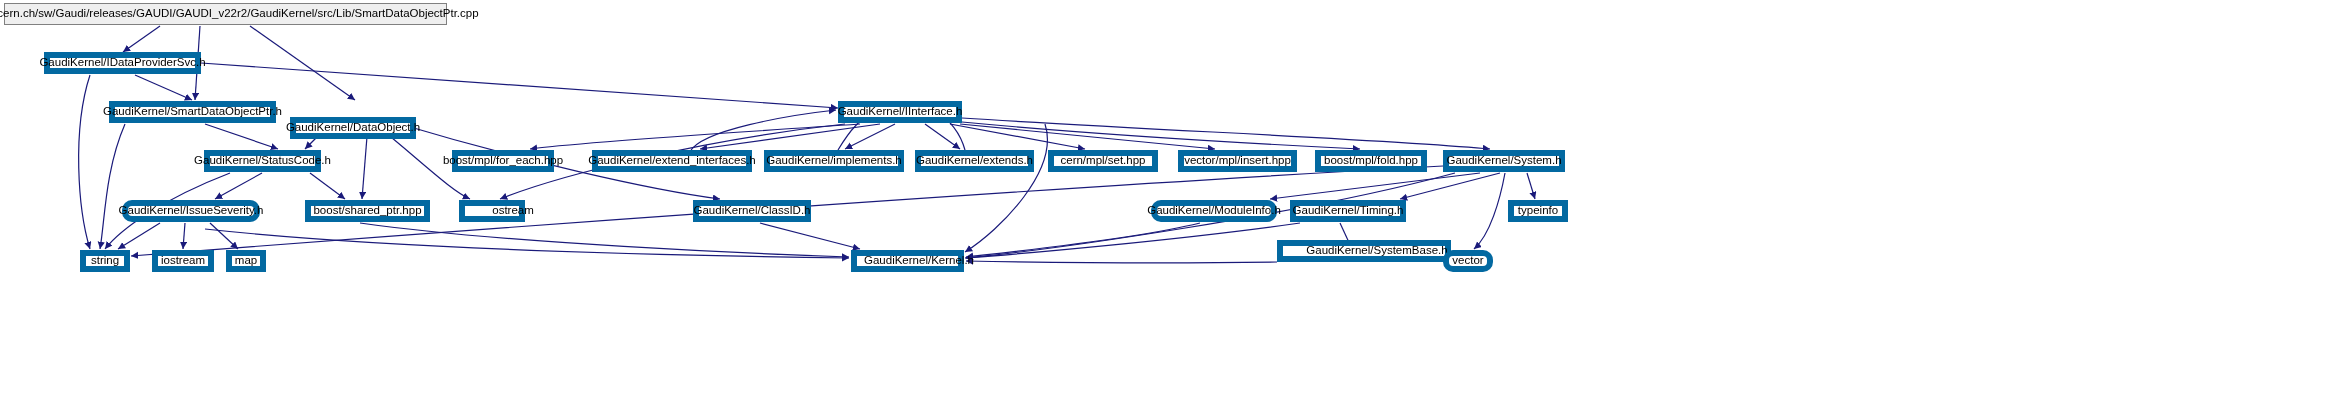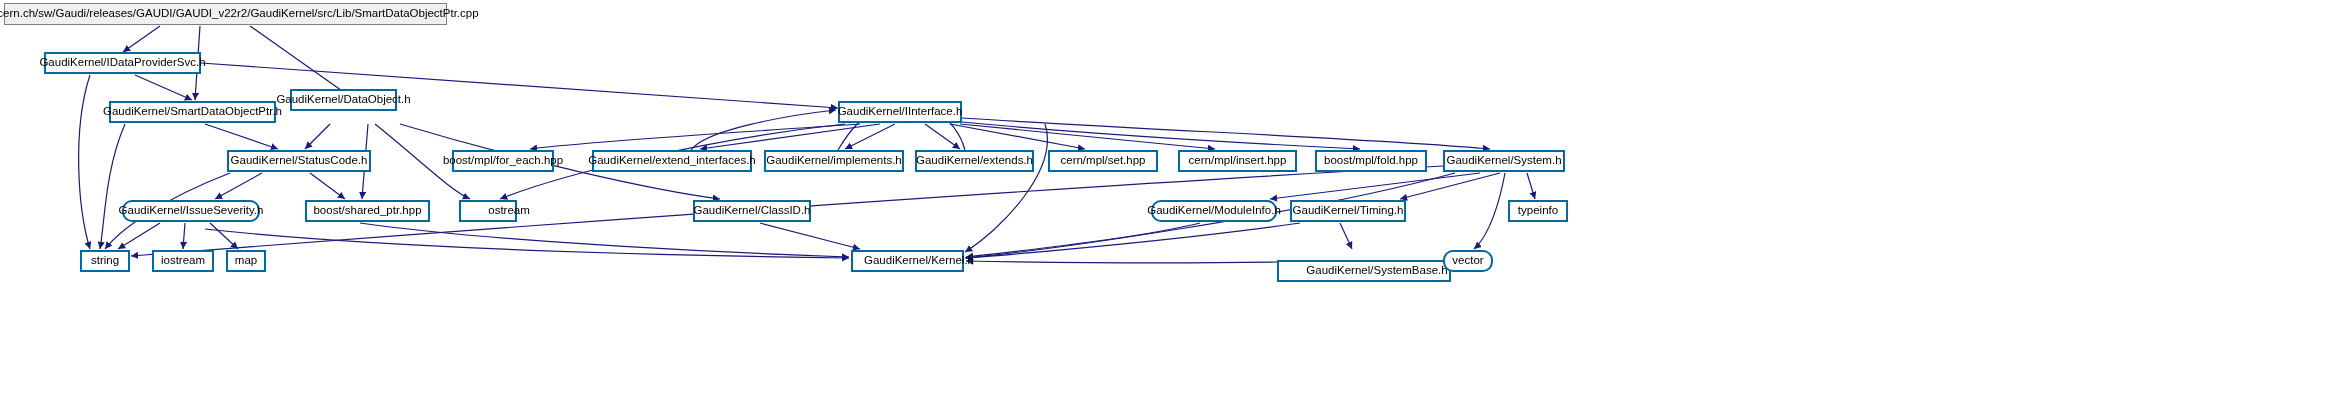--- a/index.html
+++ b/index.html
@@ -19,21 +19,21 @@
     position: absolute;
     left: 0;
     top: 0;
     width: 2351px;
     height: 411px;
     pointer-events: none;
   }
   .node {
     position: absolute;
     box-sizing: border-box;
-    border: 2px solid #0369a1;
+    border: 6px solid #0369a1;
     background: #ffffff;
     color: #000000;
     font-size: 11.5px;
     line-height: 1;
     display: flex;
     align-items: center;
     justify-content: center;
     white-space: nowrap;
     height: 22px;
     padding: 0 6px;
@@ -111,37 +111,37 @@
 
       <path d="M760,223 L860,249"></path>
 
       <path d="M360,223 C500,243 760,254 849,257"></path>
     </g>
   </svg>
 
   <div class="node root" style="left:4px; top:3px; width:443px;">/afs/.cern.ch/sw/Gaudi/releases/GAUDI/GAUDI_v22r2/GaudiKernel/src/Lib/SmartDataObjectPtr.cpp</div>
   <div class="node" style="left:44px; top:52px; width:157px;">GaudiKernel/IDataProviderSvc.h</div>
   <div class="node" style="left:109px; top:101px; width:167px;">GaudiKernel/SmartDataObjectPtr.h</div>
-  <div class="node" style="left:290px; top:89px; width:107px;">GaudiKernel/DataObject.h</div>
+  <div class="node" style="left:290px; top:117px; width:126px;">GaudiKernel/DataObject.h</div>
   <div class="node" style="left:838px; top:101px; width:124px;">GaudiKernel/IInterface.h</div>
-  <div class="node" style="left:227px; top:150px; width:144px;">GaudiKernel/StatusCode.h</div>
+  <div class="node" style="left:204px; top:150px; width:117px;">GaudiKernel/StatusCode.h</div>
   <div class="node" style="left:452px; top:150px; width:102px;text-align:center;">boost/mpl/for_each.hpp</div>
   <div class="node" style="left:592px; top:150px; width:160px;">GaudiKernel/extend_interfaces.h</div>
   <div class="node" style="left:764px; top:150px; width:140px;">GaudiKernel/implements.h</div>
   <div class="node" style="left:915px; top:150px; width:119px;">GaudiKernel/extends.h</div>
   <div class="node" style="left:1048px; top:150px; width:110px;">cern/mpl/set.hpp</div>
-  <div class="node" style="left:1178px; top:150px; width:119px;">cern/mpl/insert.hpp</div>
+  <div class="node" style="left:1178px; top:150px; width:119px;">vector/mpl/insert.hpp</div>
   <div class="node" style="left:1315px; top:150px; width:112px;">boost/mpl/fold.hpp</div>
   <div class="node" style="left:1443px; top:150px; width:122px;">GaudiKernel/System.h</div>
   <div class="node" style="left:122px; top:200px; width:138px;border-radius:10px;">GaudiKernel/IssueSeverity.h</div>
   <div class="node" style="left:305px; top:200px; width:125px;">boost/shared_ptr.hpp</div>
   <div class="node" style="left:459px; top:200px; width:58px;padding-left:48px;">ostream</div>
   <div class="node" style="left:693px; top:200px; width:118px;">GaudiKernel/ClassID.h</div>
   <div class="node" style="left:1151px; top:200px; width:126px;border-radius:10px;">GaudiKernel/ModuleInfo.h</div>
   <div class="node" style="left:1290px; top:200px; width:116px;">GaudiKernel/Timing.h</div>
   <div class="node" style="left:1508px; top:200px; width:60px;">typeinfo</div>
   <div class="node" style="left:80px; top:250px; width:50px;">string</div>
   <div class="node" style="left:152px; top:250px; width:62px;">iostream</div>
   <div class="node" style="left:226px; top:250px; width:40px;">map</div>
   <div class="node" style="left:851px; top:250px; width:113px;padding-left:29px;">GaudiKernel/Kernel.h</div>
-  <div class="node" style="left:1277px; top:260px; width:174px;padding-left:32px;">GaudiKernel/SystemBase.h</div>
+  <div class="node" style="left:1277px; top:240px; width:174px;padding-left:32px;">GaudiKernel/SystemBase.h</div>
   <div class="node" style="left:1443px; top:250px; width:50px;border-radius:10px;">vector</div>
 </div>
 
 </body></html>

